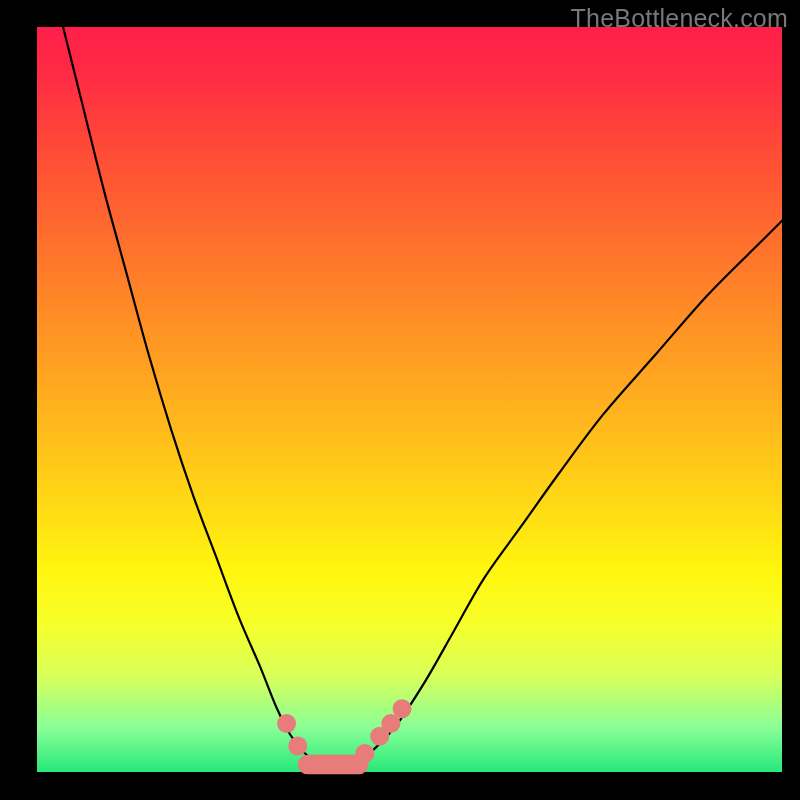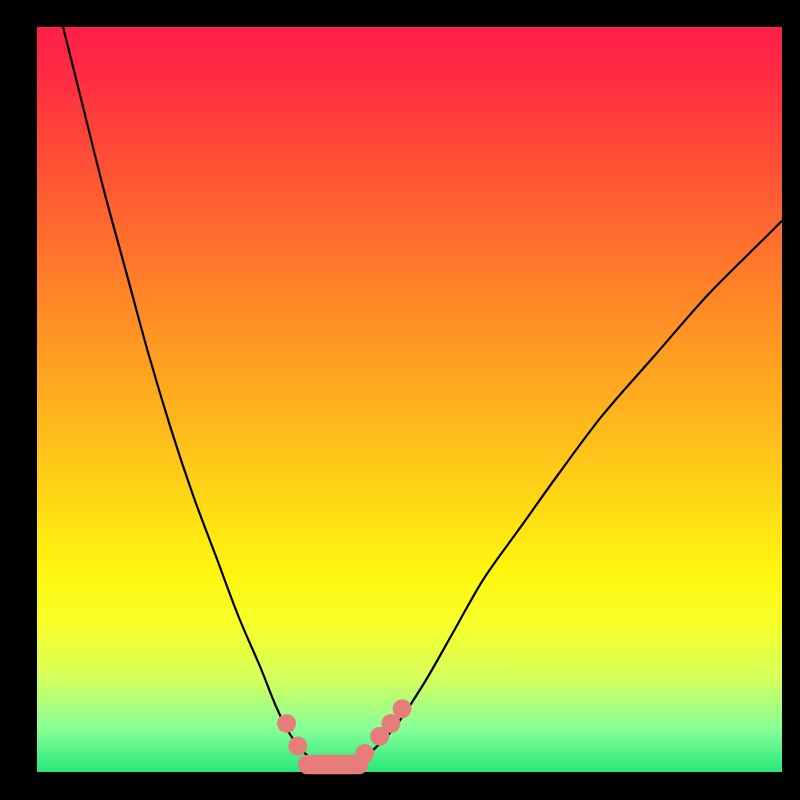--- a/index.html
+++ b/index.html
@@ -77,13 +77,14 @@
           <circle cx="327.8" cy="726.375" r="9.5" fill="#e77c7a"></circle>
           <circle cx="342.7" cy="709.24" r="9.5" fill="#e77c7a"></circle>
           <circle cx="353.875" cy="696.575" r="9.5" fill="#e77c7a"></circle>
           <circle cx="365.05" cy="681.675" r="9.5" fill="#e77c7a"></circle>
         </g>
       <g id="bar-group">
           <rect x="260.75" y="727.865" width="70.77499999999998" height="19.37" rx="9.685" fill="#e77c7a"></rect>
         </g>
     </svg>
   </div>
+  <div class="watermark">TheBottleneck.com</div>
 </div>
 
 </body></html>

